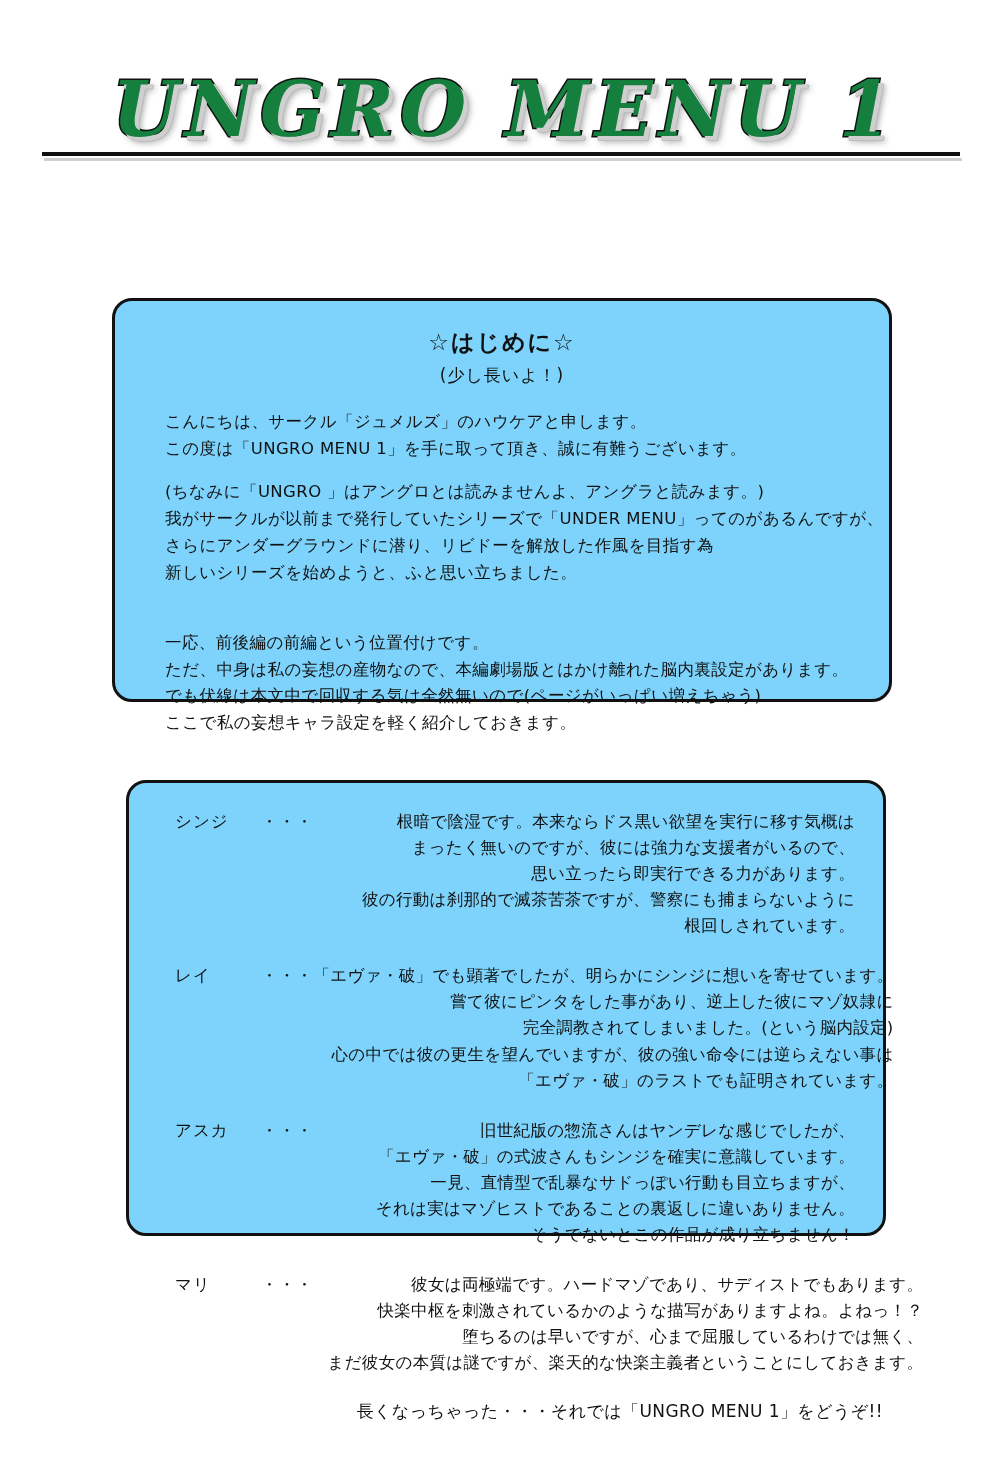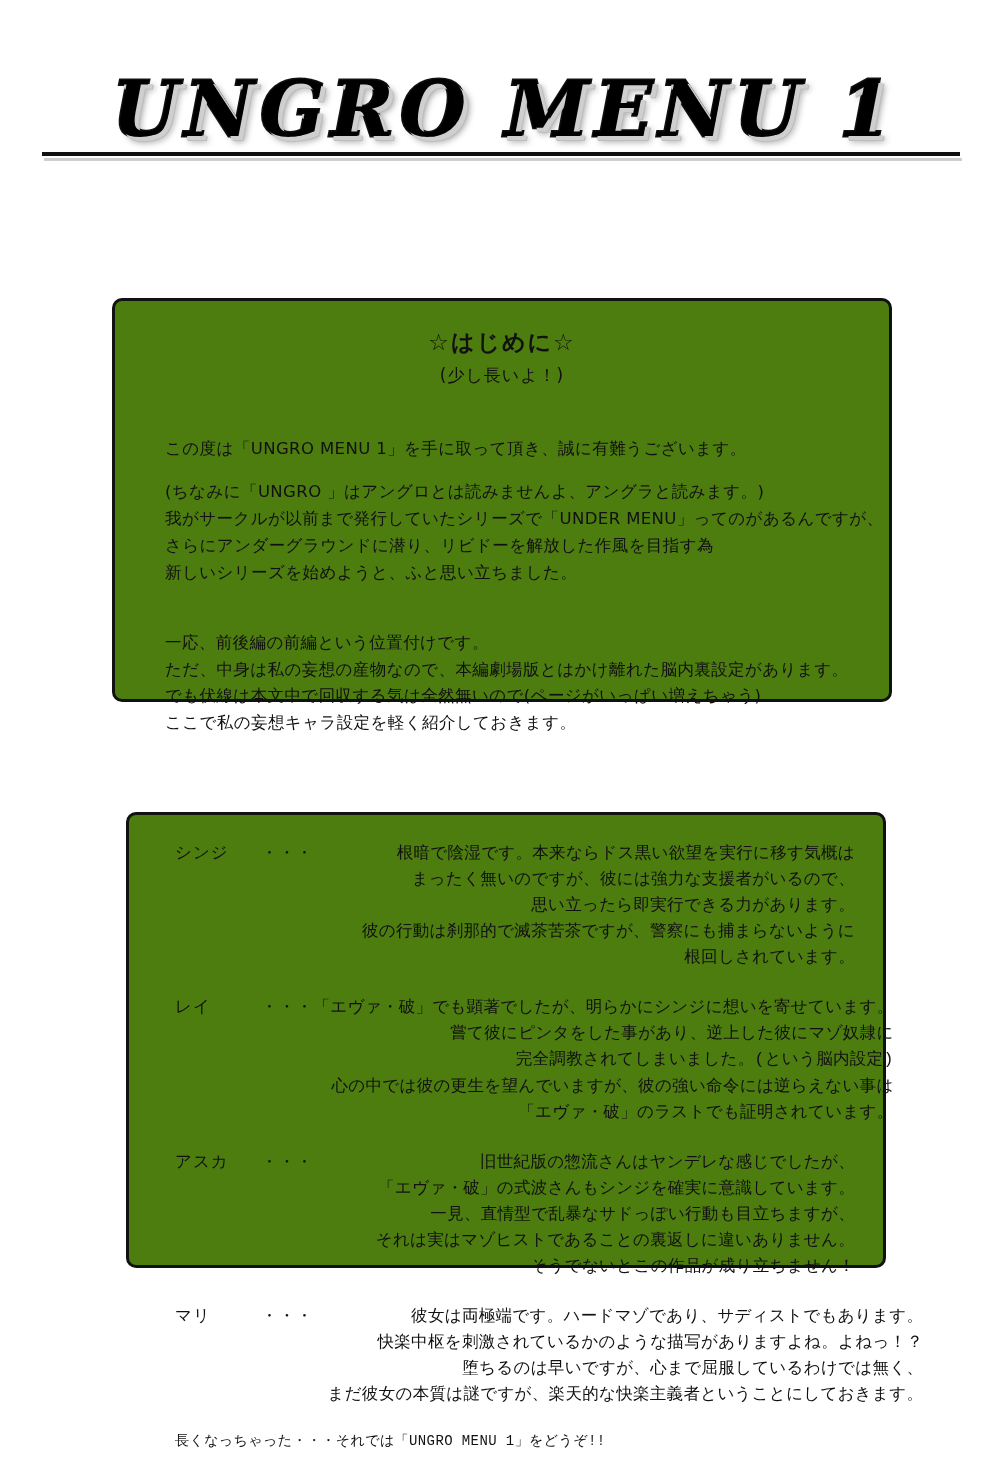--- a/index.html
+++ b/index.html
@@ -23,21 +23,21 @@
     top: 70px;
     width: 1000px;
     text-align: center;
   }
   .title {
     font-family: "DejaVu Serif", serif;
     font-style: italic;
     font-weight: 700;
     font-size: 76px;
     letter-spacing: 6px;
-    color: #000000;
+    color: #15803d;
     -webkit-text-stroke: 3px #111111;
     paint-order: stroke fill;
     text-shadow:
        4px 4px 0 #cfcfcf,
        5px 5px 0 #bdbdbd,
        6px 6px 6px rgba(0,0,0,.35);
     line-height: 1.05;
     margin: 0;
     padding: 0 0 0 10px;
   }
@@ -57,36 +57,35 @@
     top: 2px;
     width: 100%;
     height: 3px;
     background: #cfcfcf;
   }
 
   
   .panel {
     position: absolute;
     border: 3px solid #111111;
-    border-radius: 10px;
-    background: #4d7c0f;
+    border-radius: 20px;
+    background: #7dd3fc;
     box-sizing: border-box;
   }
   #panel-intro {
     left: 112px;
     top: 298px;
     width: 780px;
     height: 404px;
   }
   #panel-chars {
     left: 126px;
-    top: 812px;
+    top: 780px;
     width: 760px;
     height: 456px;
-    font-family: Liberation Mono, monospace;
   }
 
   
   .intro-head {
     text-align: center;
     font-size: 23px;
     font-weight: 700;
     letter-spacing: 2px;
     margin: 26px 0 0 0;
   }
@@ -137,38 +136,39 @@
     font-size: 16.5px;
     line-height: 1.58;
     letter-spacing: .3px;
   }
   .char-lines div { white-space: nowrap; text-align: right; }
   .char-lines div + div { text-indent: 14px; }
 
   .outro {
     margin: 8px 0 0 0;
     padding: 0 0 0 46px;
-    font-size: 14px;
+    font-size: 17px;
     letter-spacing: .4px;
+    text-align: right;
   }
 </style>
 </head>
 <body>
 
 <div class="title-wrap">
   <h1 class="title">UNGRO MENU 1</h1>
 </div>
 <div class="title-rule"></div>
 
 <section class="panel" id="panel-intro">
   <div class="intro-head">☆はじめに☆</div>
   <div class="intro-sub">(少し長いよ！)</div>
   <div class="intro-body">
     <p>
-      <br>
+      <span>こんにちは、サークル「ジュメルズ」のハウケアと申します。</span><br>
       <span>この度は「UNGRO MENU 1」を手に取って頂き、誠に有難うございます。</span>
     </p>
     <p>
       <span>(ちなみに「UNGRO 」はアングロとは読みませんよ、アングラと読みます。)</span><br>
       <span>我がサークルが以前まで発行していたシリーズで「UNDER MENU」ってのがあるんですが、</span><br>
       <span>さらにアンダーグラウンドに潜り、リビドーを解放した作風を目指す為</span><br>
       <span>新しいシリーズを始めようと、ふと思い立ちました。</span>
     </p>
     <p>
       <br>

